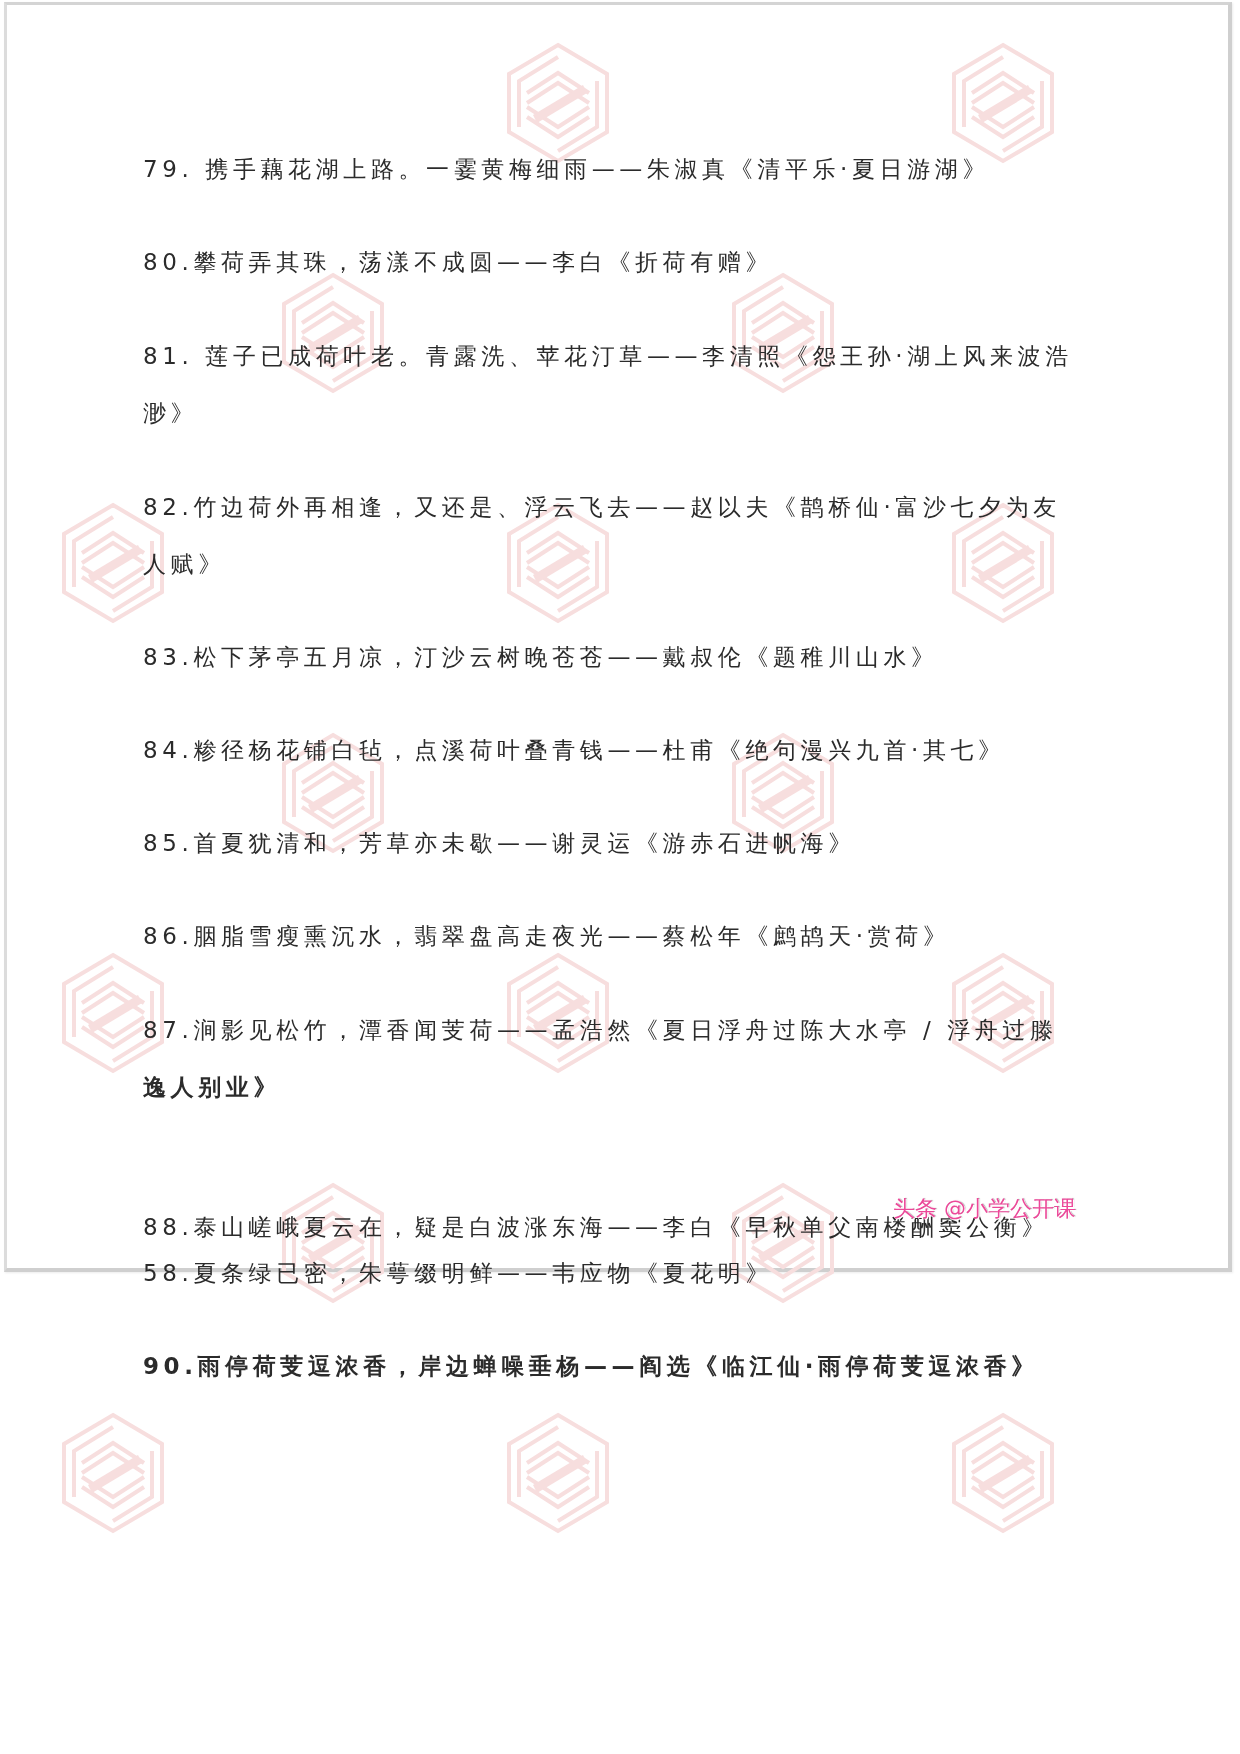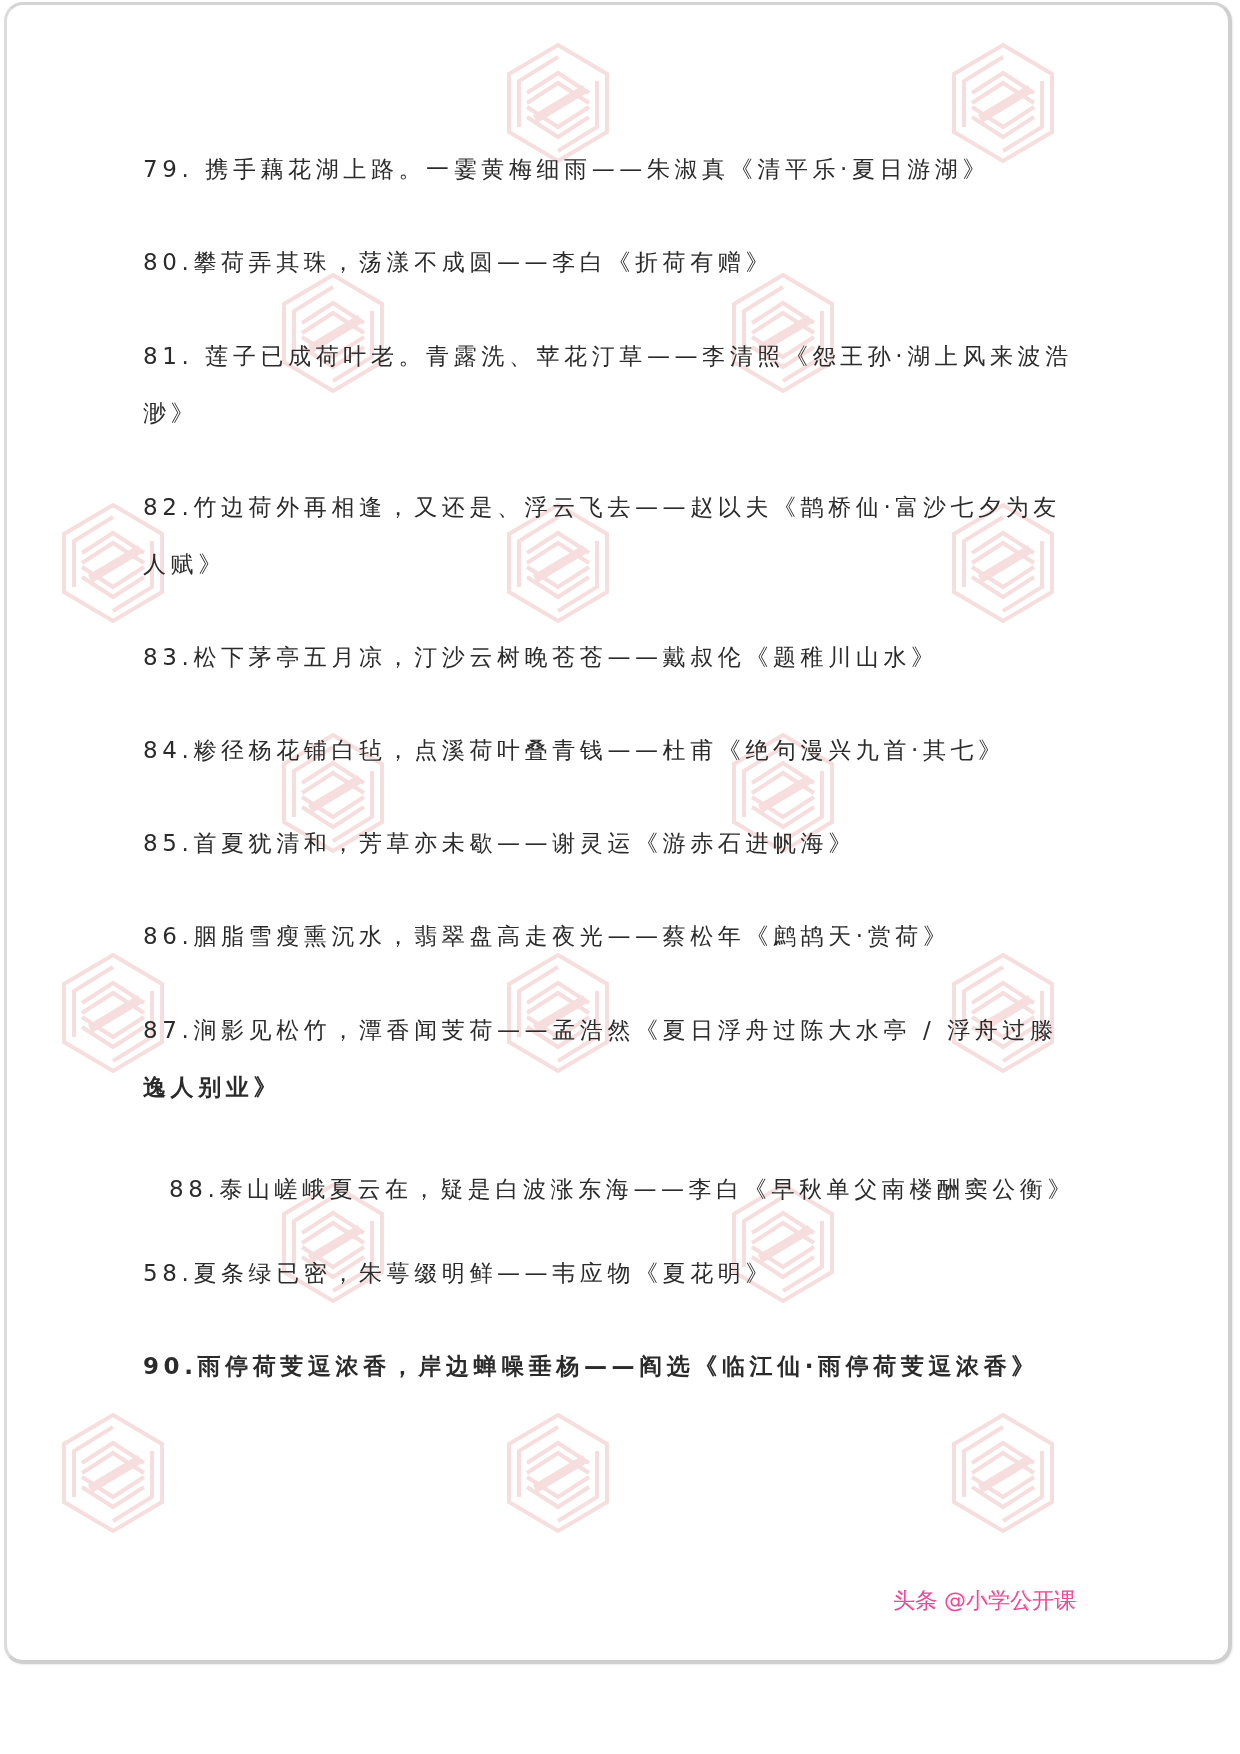--- a/index.html
+++ b/index.html
@@ -12,29 +12,28 @@
       height: 1754px;
       position: relative;
       overflow: hidden;
       font-family: "DejaVu Sans", "Liberation Sans", sans-serif;
     }
     .page {
       position: absolute;
       left: 4px;
       top: 2px;
       width: 1228px;
-      height: 1662px;
+      height: 1270px;
       background: #ffffff;
       border-top: 3px solid #d4d4d4;
       border-right: 4px solid #cfcfcf;
       border-bottom: 4px solid #cfcfcf;
       border-left: 3px solid #dcdcdc;
       box-sizing: border-box;
       box-shadow: 1px 1px 2px rgba(0,0,0,0.08);
-      border-radius: 19px;
     }
     .watermark {
       position: absolute;
       width: 110px;
       height: 124px;
       opacity: 1;
       pointer-events: none;
     }
     .watermark svg { width: 100%; height: 100%; display: block; }
     .content {
@@ -387,21 +386,21 @@
       <span>86.</span><span>胭脂雪瘦熏沉水，翡翠盘高走夜光——蔡松年《鹧鸪天·赏荷》</span>
     </div>
 
     <div class="line" style="top:1010px;">
       <span>87.</span><span>涧影见松竹，潭香闻芰荷——孟浩然《夏日浮舟过陈大水亭 / 浮舟过滕</span>
     </div>
     <div class="line" style="top:1067px;font-weight:bold;">
       <span>逸人别业》</span>
     </div>
 
-    <div class="line" style="top:1169px;margin-left:26px;">
+    <div class="line" style="top:1207px;">
       <span>88.</span><span>泰山嵯峨夏云在，疑是白波涨东海——李白《早秋单父南楼酬窦公衡》</span>
     </div>
 
     <div class="line" style="top:1253px;">
       <span>58.</span><span>夏条绿已密，朱萼缀明鲜——韦应物《夏花明》</span>
     </div>
 
     <div class="line" style="top:1346px;font-weight:bold;">
       <span>90.</span><span>雨停荷芰逗浓香，岸边蝉噪垂杨——阎选《临江仙·雨停荷芰逗浓香》</span>
     </div>

